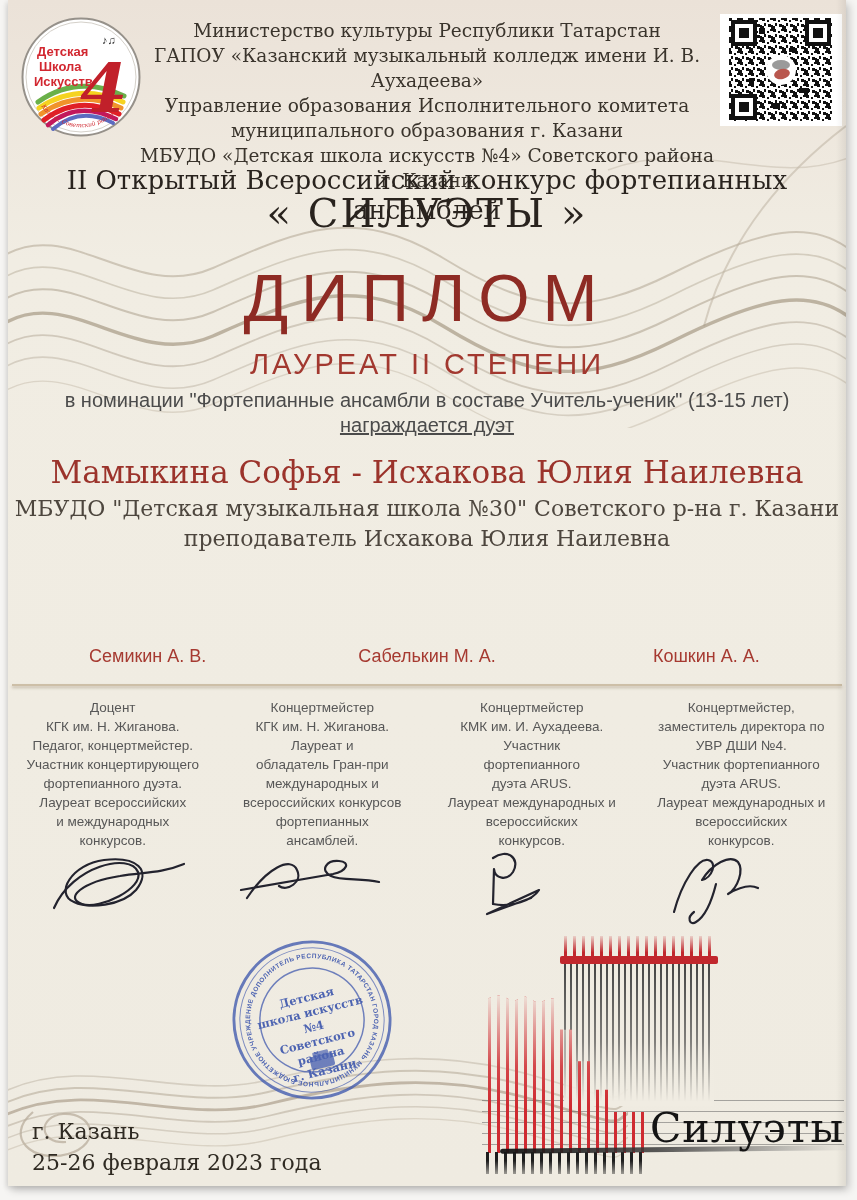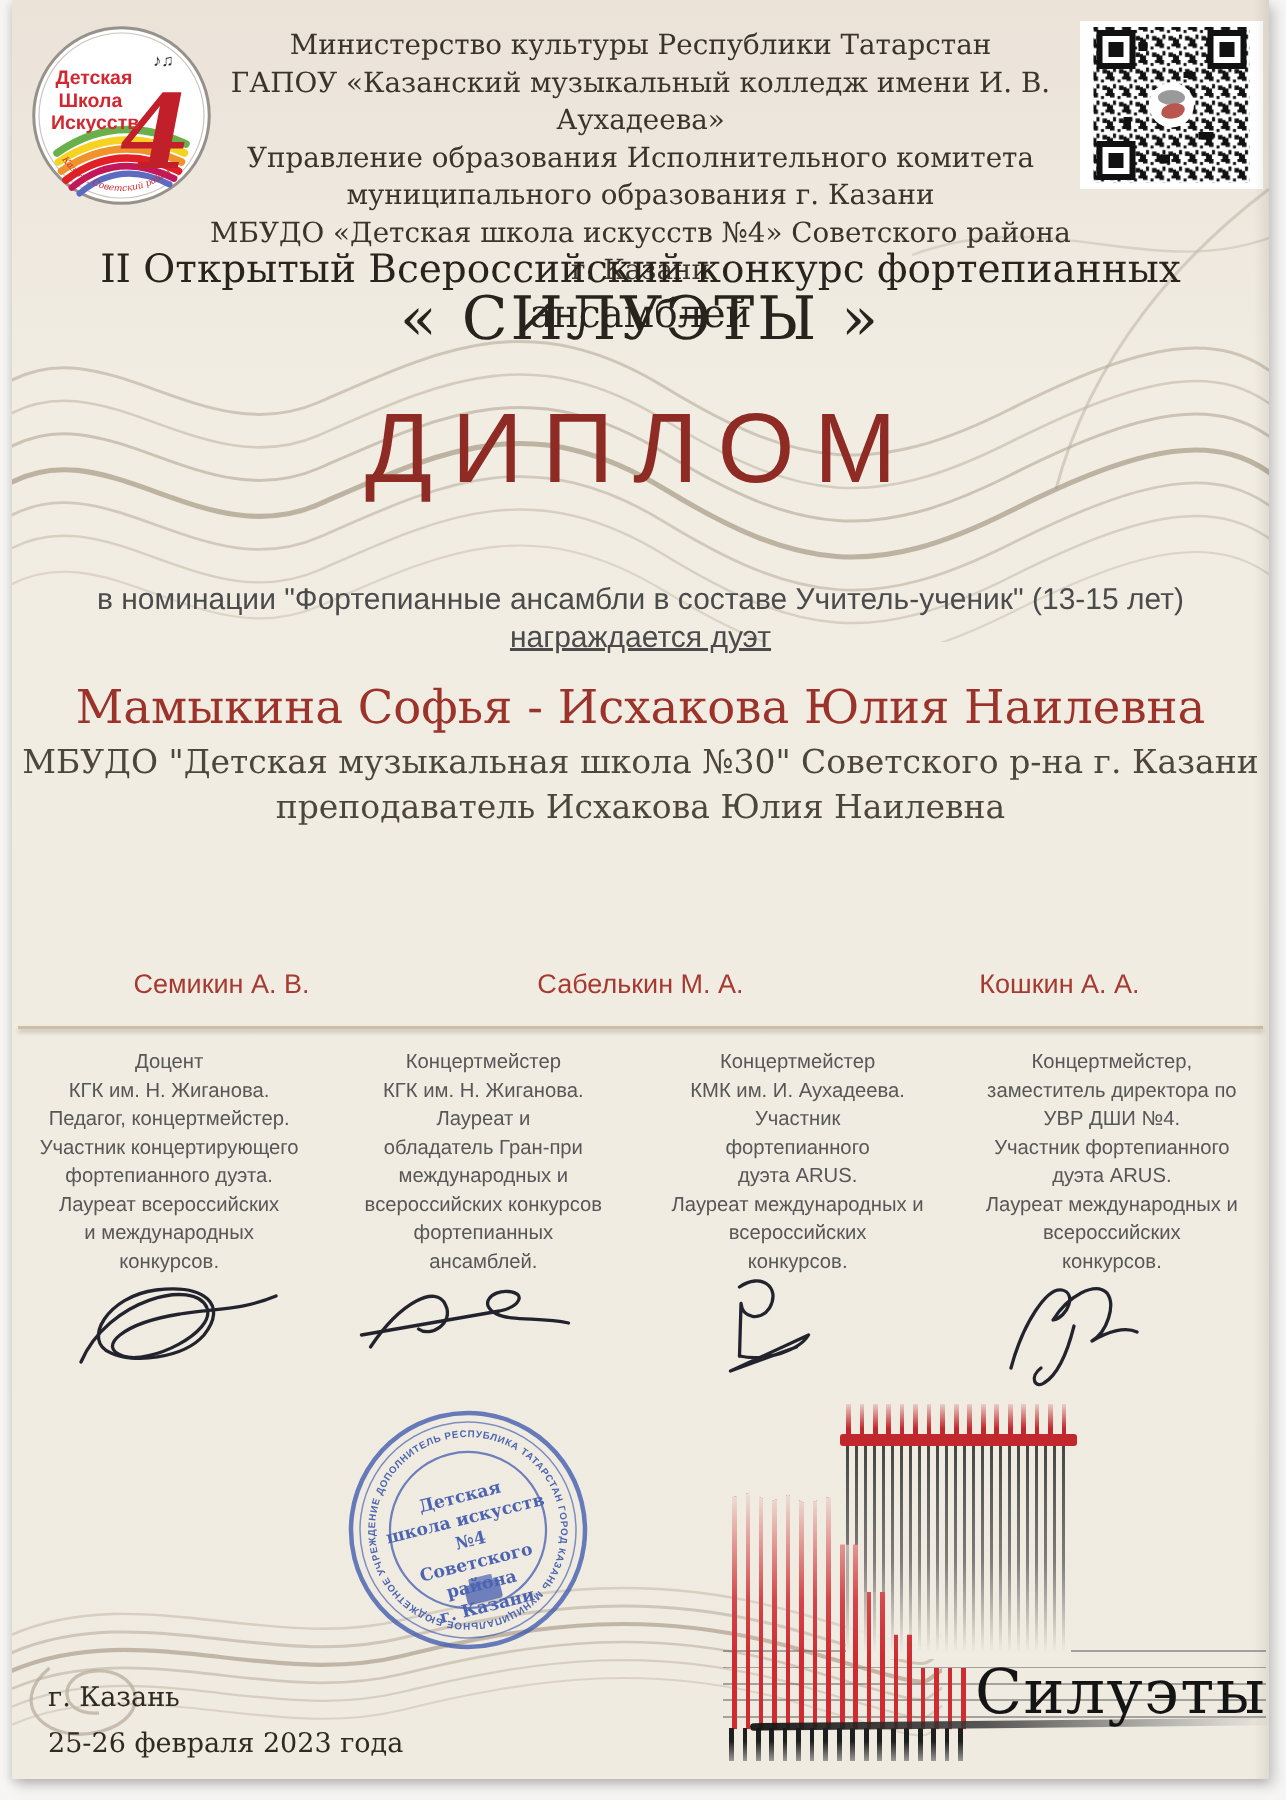--- a/index.html
+++ b/index.html
@@ -62,21 +62,21 @@
     background:linear-gradient(180deg,rgba(240,236,226,.95) 0%,rgba(240,236,226,.15) 45%,rgba(240,236,226,0) 70%),
       repeating-linear-gradient(90deg,#cf2b31 0 3px,rgba(0,0,0,0) 3px 9px);
     clip-path:polygon(0 2%,8% 0,16% 4%,24% 1%,32% 5%,40% 2%,46% 3%,46% 22%,56% 22%,56% 42%,68% 42%,68% 60%,80% 60%,80% 74%,100% 74%,100% 100%,0 100%);}
   .black-spikes{left:478px;top:1152px;width:160px;height:22px;
     background:linear-gradient(0deg,rgba(240,236,226,.6),rgba(240,236,226,0) 60%),
       repeating-linear-gradient(90deg,#1e1e1e 0 3px,rgba(0,0,0,0) 3px 9px);}
   .swoosh{left:492px;top:1147px;width:350px;height:5px;border-radius:3px;transform:rotate(-0.6deg);
     background:linear-gradient(90deg,rgba(20,20,20,.95),rgba(60,60,60,.85) 45%,rgba(120,120,120,.45) 80%,rgba(160,160,160,0));}
   .siluety{left:642px;top:1104px;font-family:"DejaVu Serif",serif;font-size:41px;color:#141414;letter-spacing:1px;}
 
-  .footer{left:24px;top:1116px;font-family:"DejaVu Serif",serif;font-size:18px;line-height:31px;color:#2f2a22;}
+  .footer{left:24px;top:1116px;font-family:"DejaVu Serif",serif;font-size:22px;line-height:31px;color:#2f2a22;}
 
   .waves{position:absolute;pointer-events:none;}
   .waves path{fill:none;}
 </style>
 </head>
 <body>
 
 <div class="cert">
 
   <svg class="waves" style="left:0;top:118px;" width="838" height="310" viewBox="0 0 838 310">
@@ -161,20 +161,21 @@
   <div class="abs org prel">Министерство культуры Республики Татарстан
 ГАПОУ «Казанский музыкальный колледж имени И. В. Аухадеева»
 Управление образования Исполнительного комитета
 муниципального образования г. Казани
 МБУДО «Детская школа искусств №4» Советского района г. Казани</div>
 
   <div class="abs ctr title1">II Открытый Всероссийский конкурс фортепианных ансамблей</div>
   <div class="abs ctr title2">« СИЛУЭТЫ »</div>
 
   <div class="abs ctr diploma">ДИПЛОМ</div>
+  <div class="abs ctr degree">ЛАУРЕАТ II СТЕПЕНИ</div>
   <div class="abs ctr nomination">в номинации "Фортепианные ансамбли в составе Учитель-ученик" (13-15 лет)</div>
   <div class="abs ctr awarded">награждается дуэт</div>
   <div class="abs ctr rname">Мамыкина Софья - Исхакова Юлия Наилевна</div>
   <div class="abs ctr school prel">МБУДО "Детская музыкальная школа №30" Советского р-на г. Казани
 преподаватель Исхакова Юлия Наилевна</div>
 
   <div class="abs jury-names">
     <div class="jn">Семикин А. В.</div>
     <div class="jn">Сабелькин М. А.</div>
     <div class="jn">Кошкин А. А.</div>

